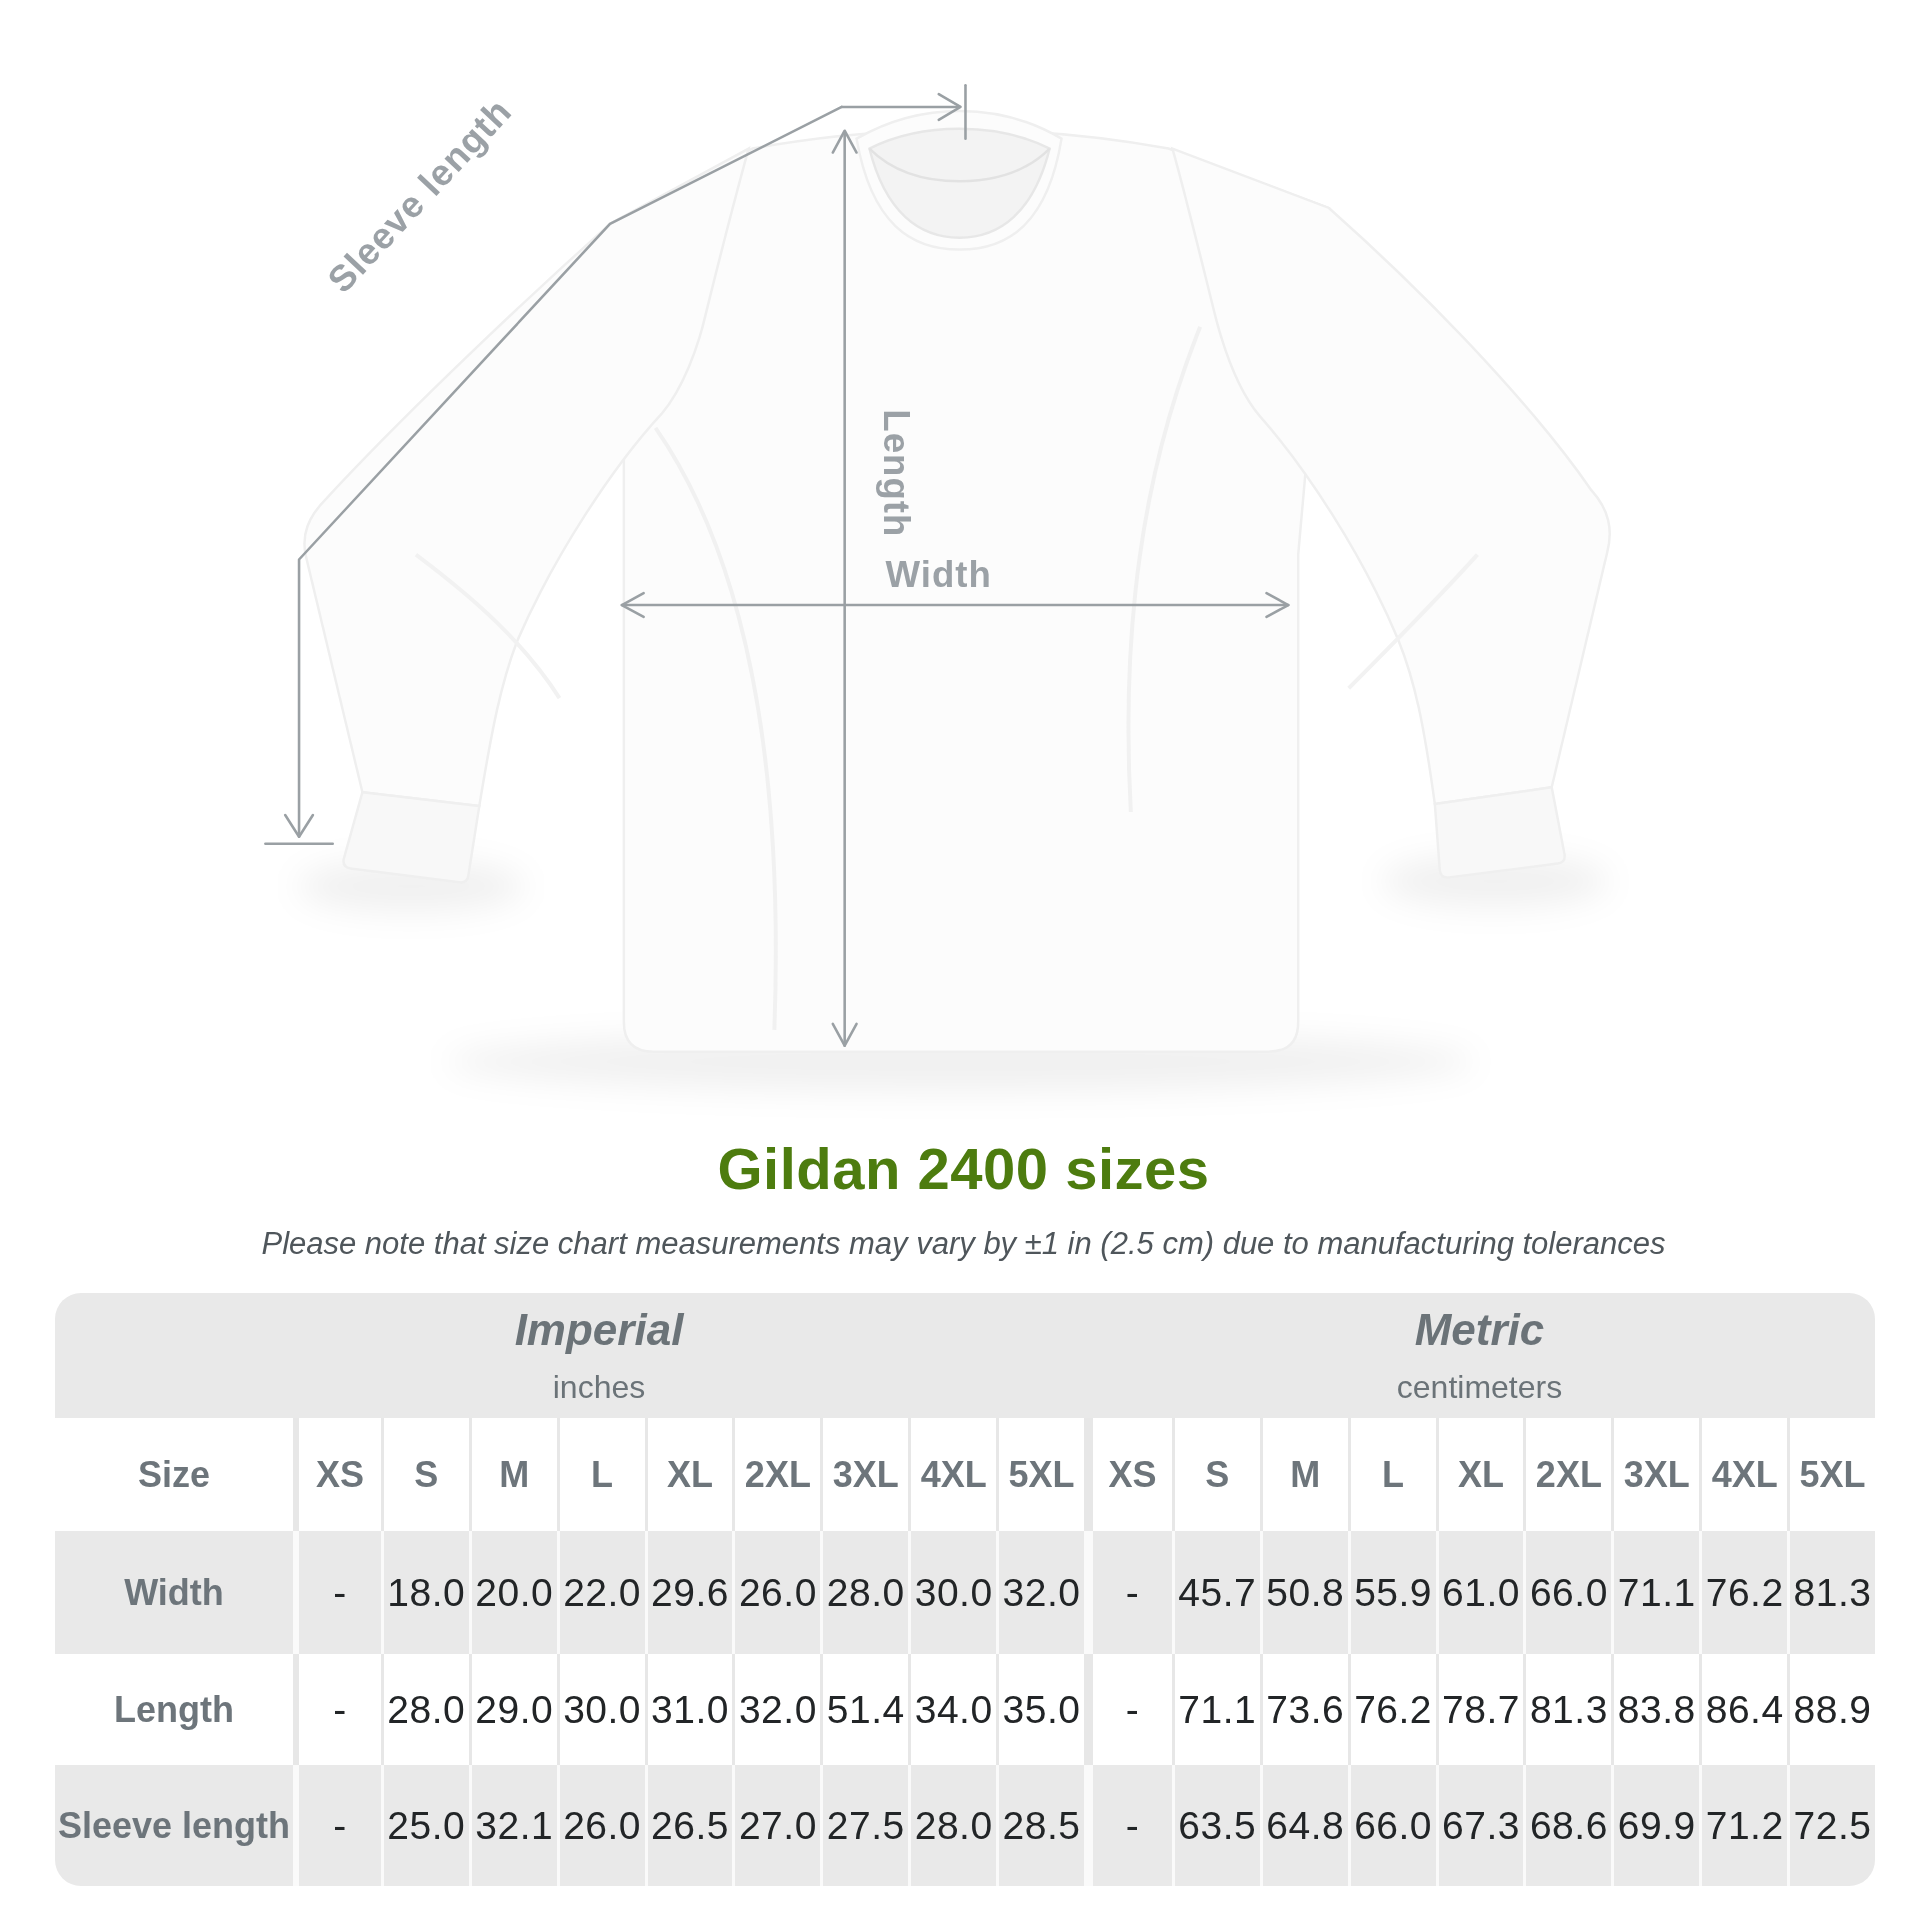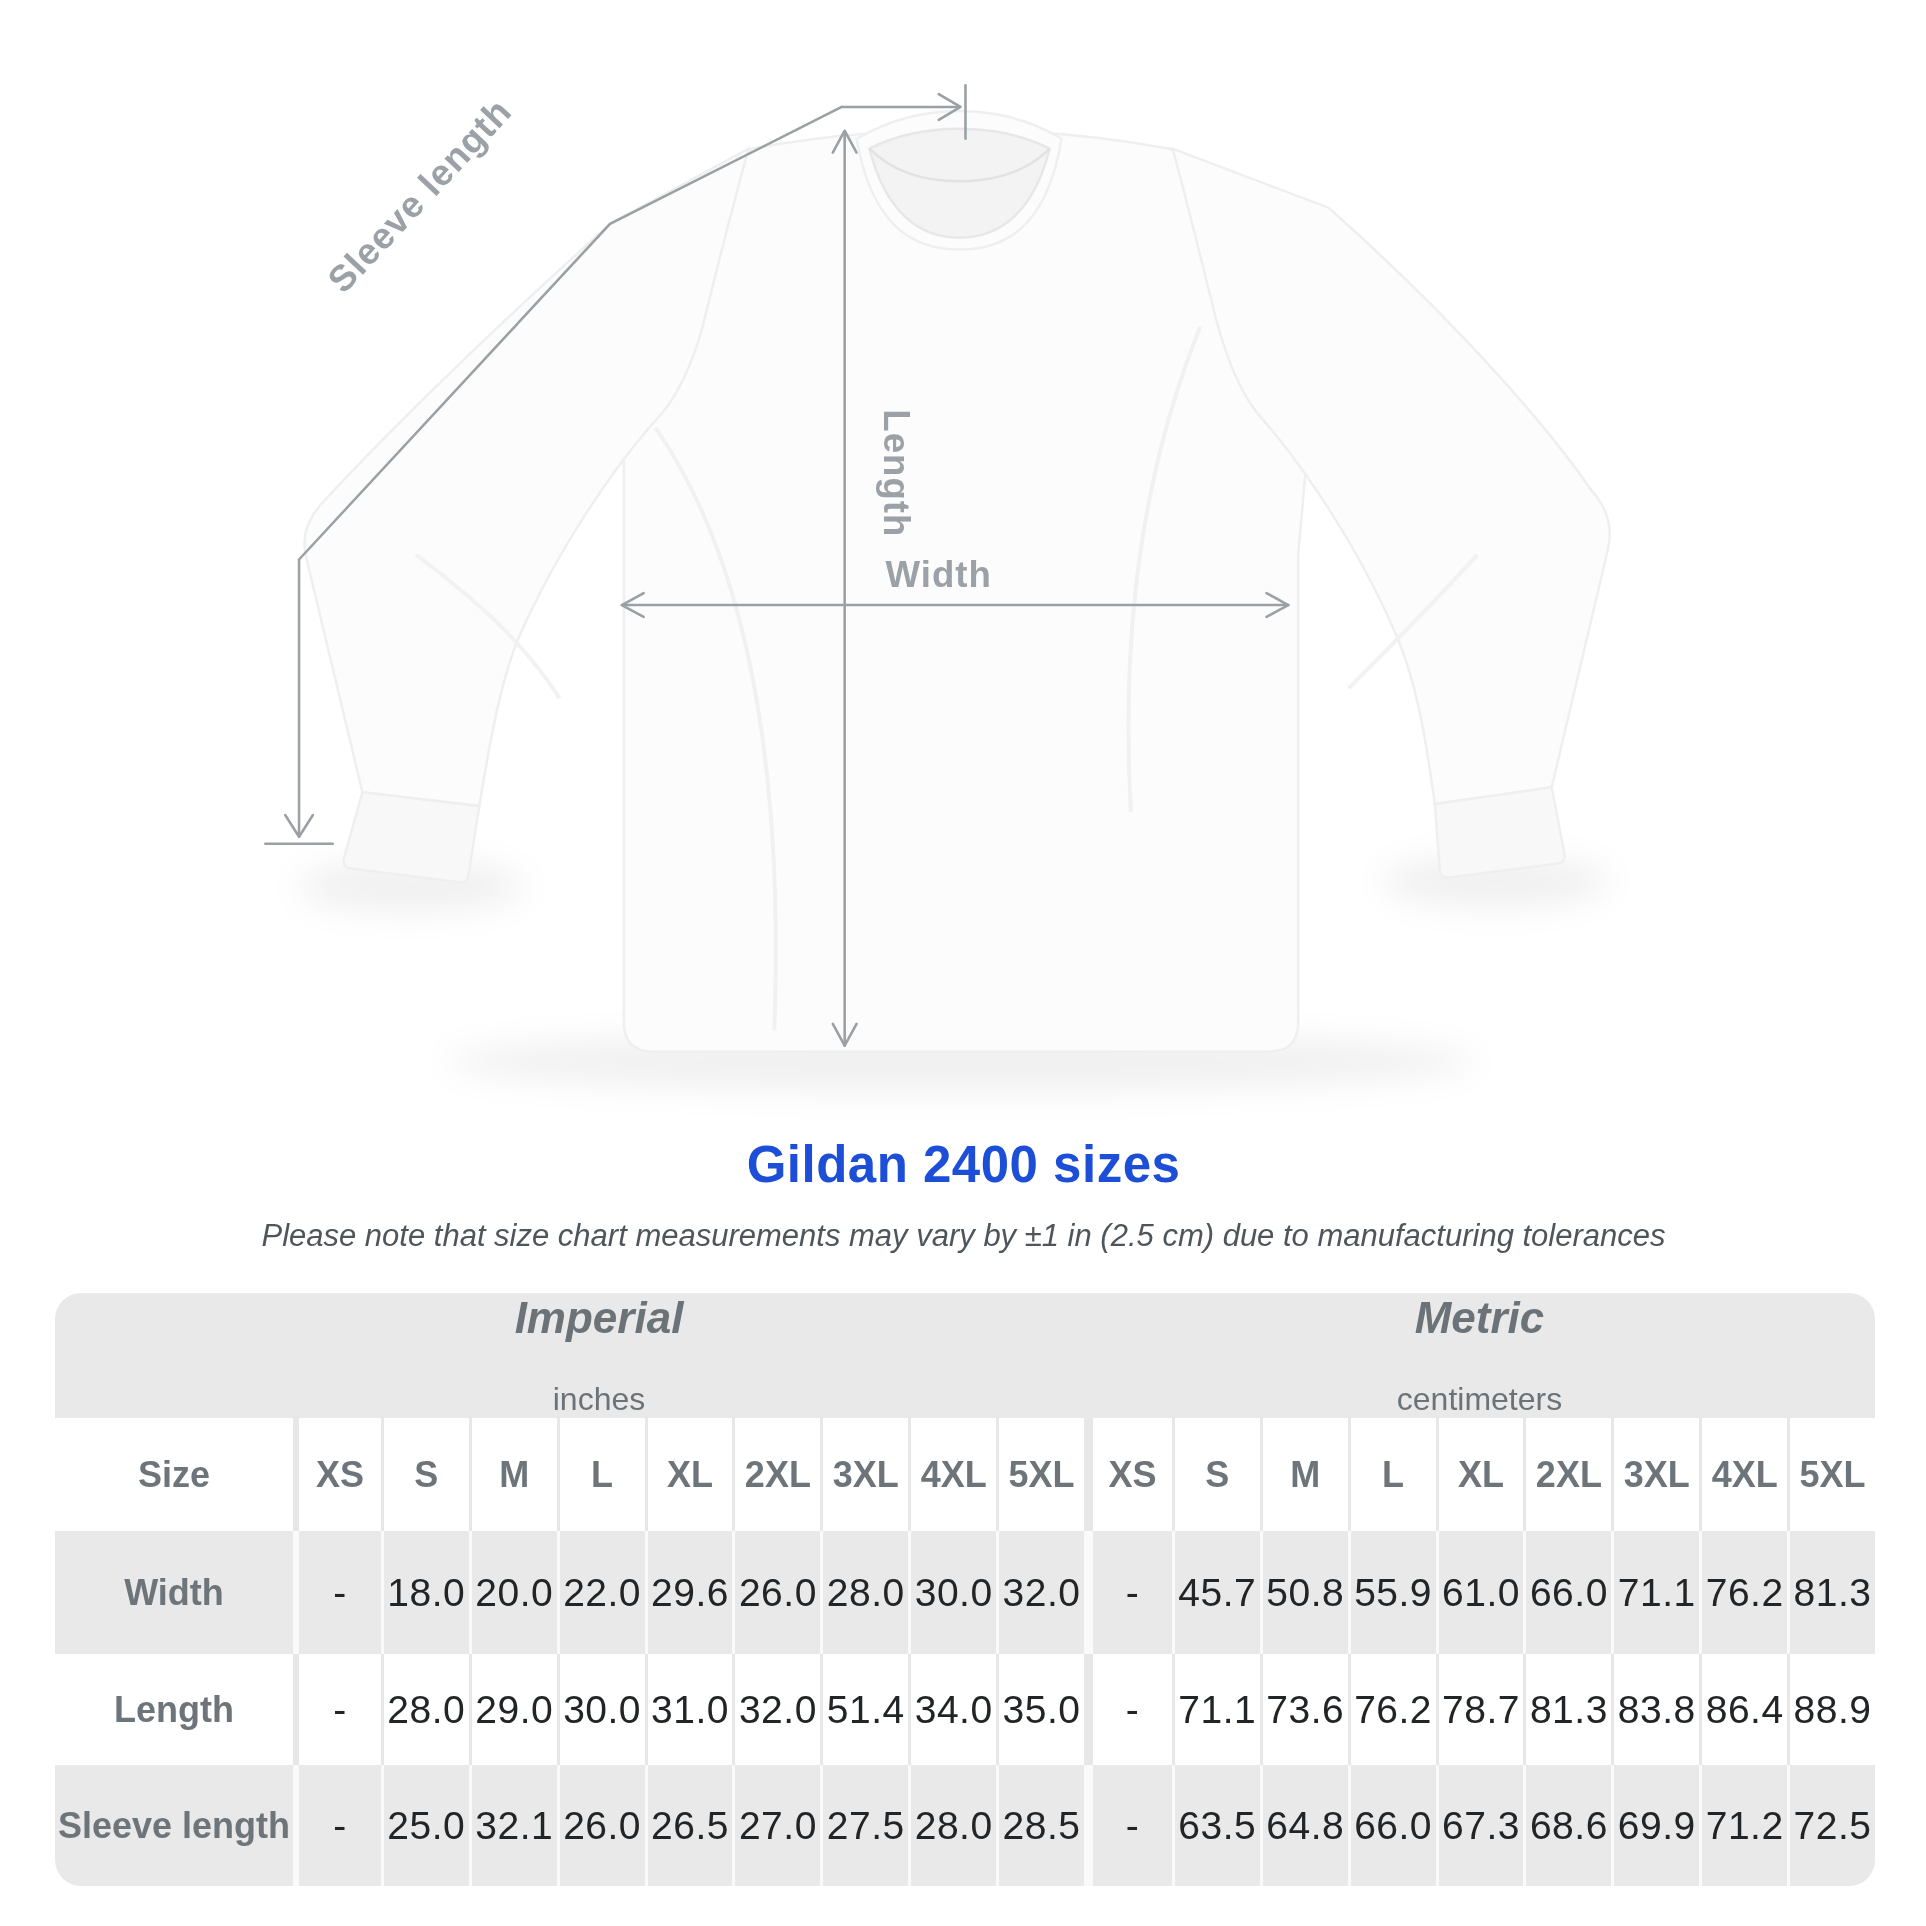--- a/index.html
+++ b/index.html
@@ -34,23 +34,23 @@
   
   .heading {
     position: absolute;
     top: 1135px;
     left: 0;
     width: 1927px;
     text-align: center;
   }
   .heading h1 {
     margin: 0;
-    font-size: 51px;
+    font-size: 58px;
     font-weight: 700;
-    color: #1d4ed8;
+    color: #4d7c0f;
     letter-spacing: 0.5px;
   }
   .heading .subtitle {
     margin-top: 24px;
     font-size: 31px;
     font-style: italic;
     color: #4f565b;
   }
 
   
@@ -64,21 +64,21 @@
     display: grid;
     grid-template-columns: 238px repeat(18, 1fr);
     background: #e9e9e9;
     border-radius: 26px 26px 0 0;
     height: 125px;
   }
   .band .grp {
     display: flex;
     flex-direction: column;
     align-items: center;
-    justify-content: space-between;
+    justify-content: center;
     gap: 14px;
   }
   .band .g1 { grid-column: 1 / 11; padding-left: 59px; }
   .band .g2 { grid-column: 11 / 20; }
   .grp .glabel {
     font-style: italic;
     font-weight: 700;
     font-size: 44px;
     color: #6b7378;
   }

